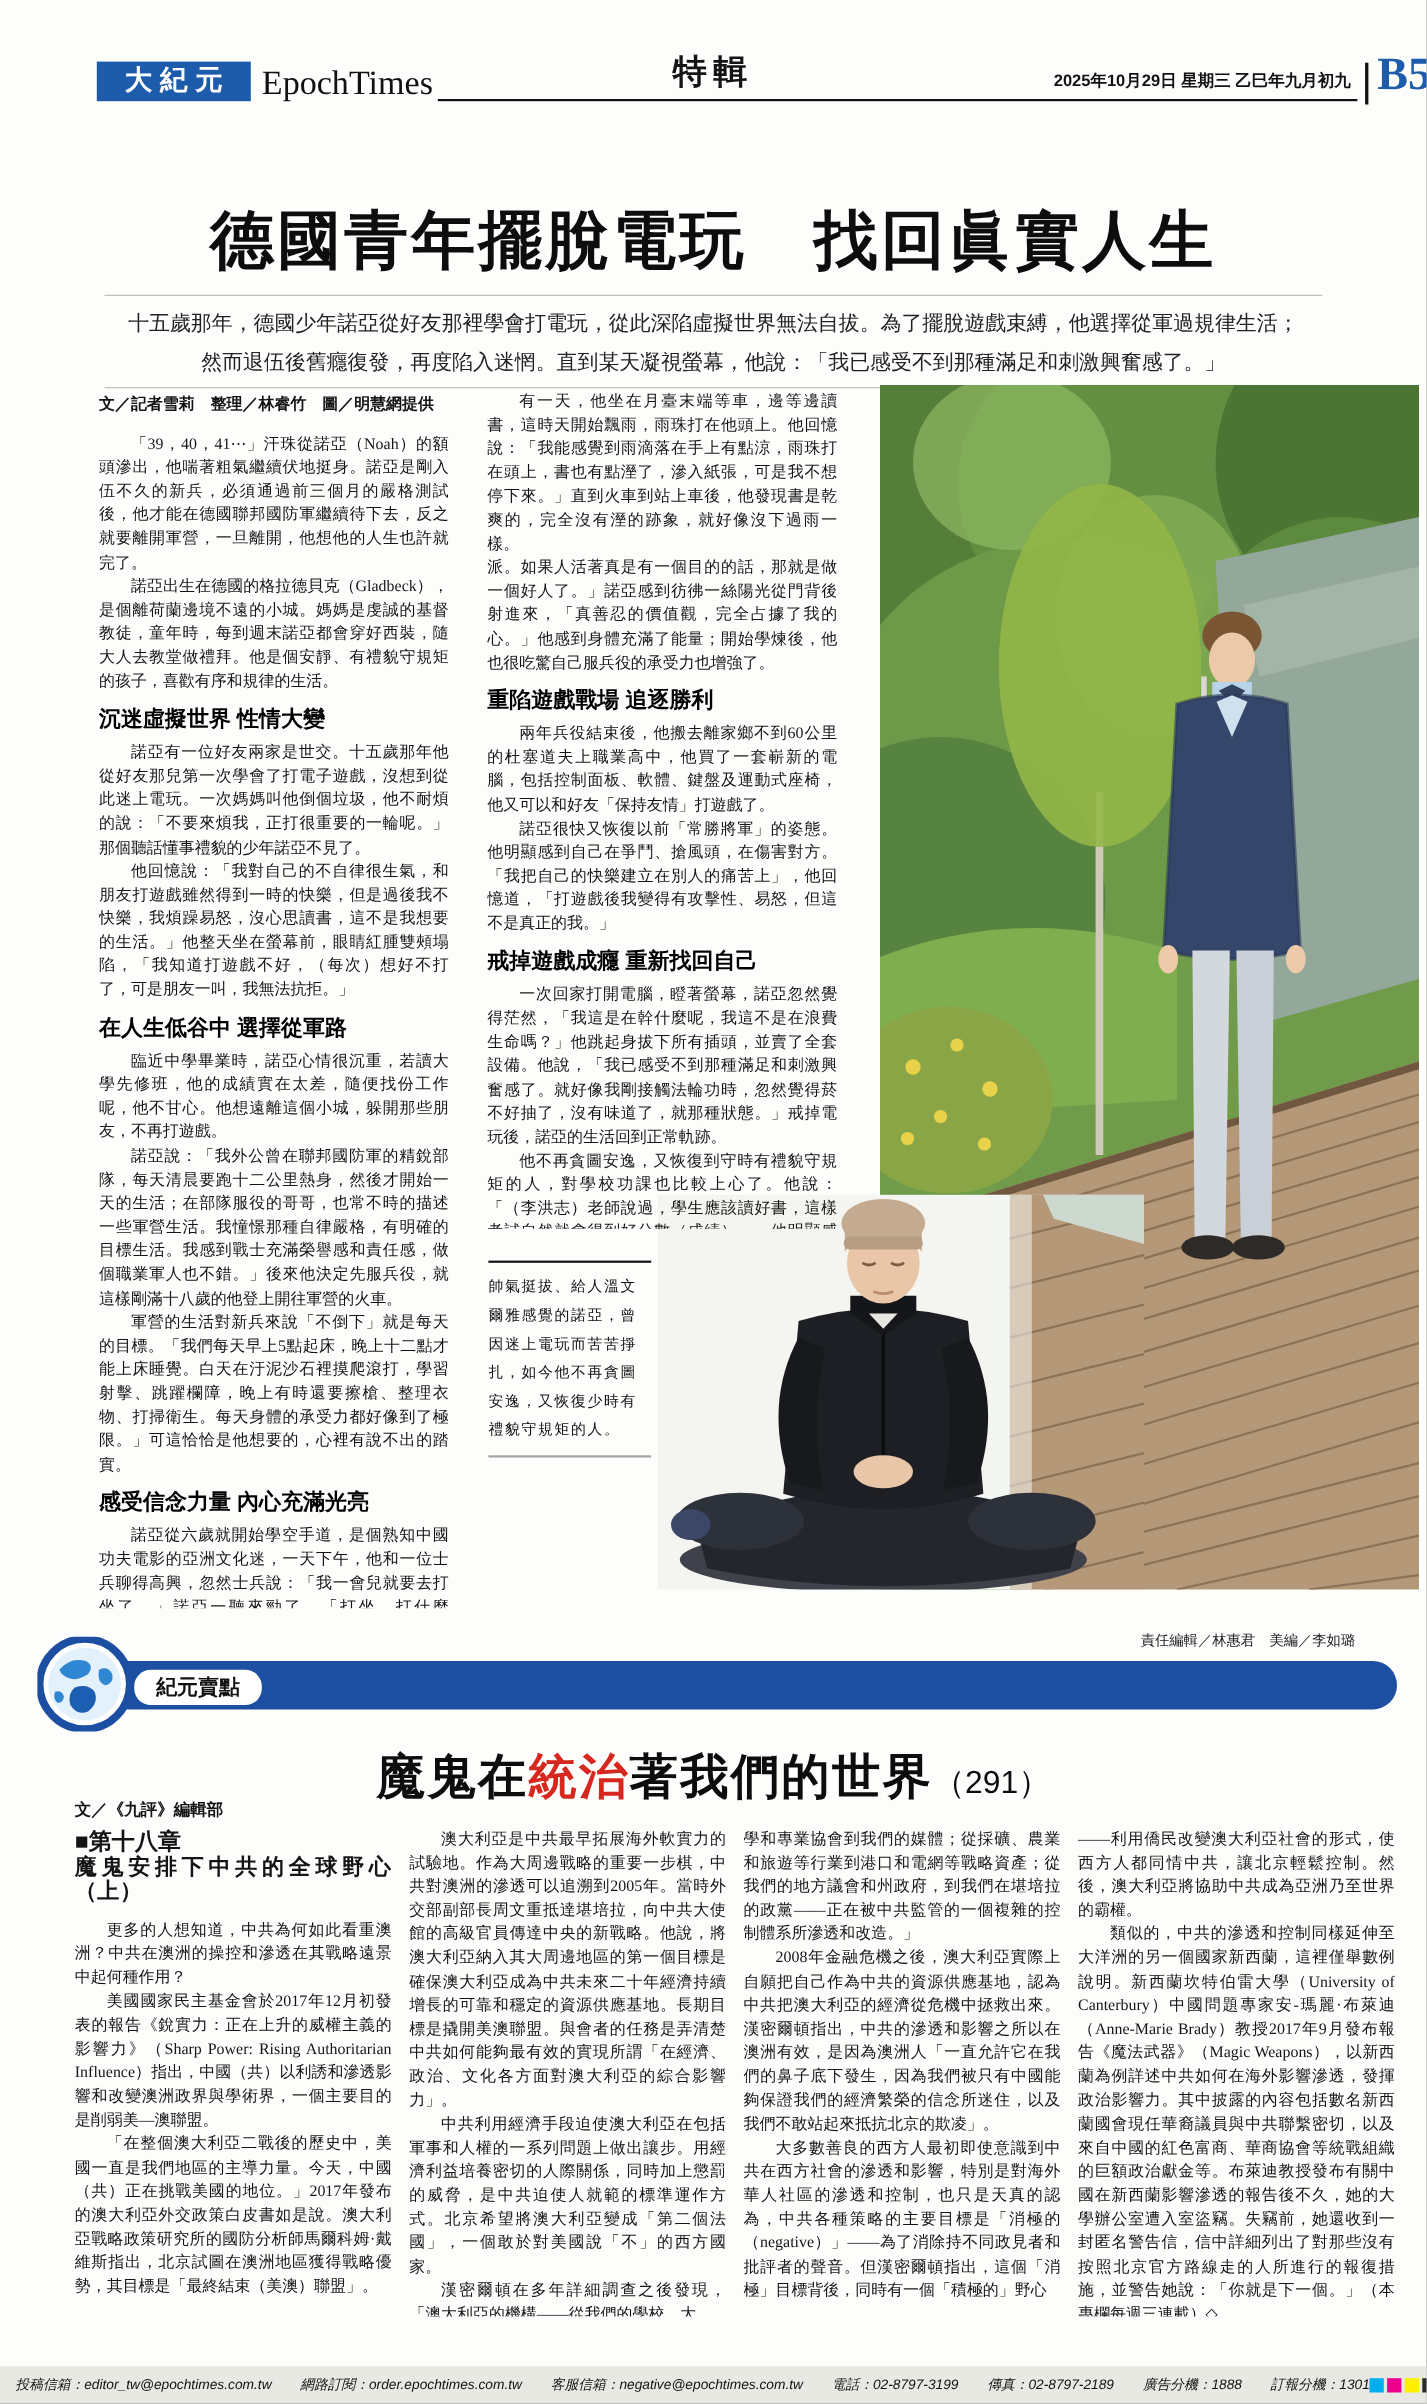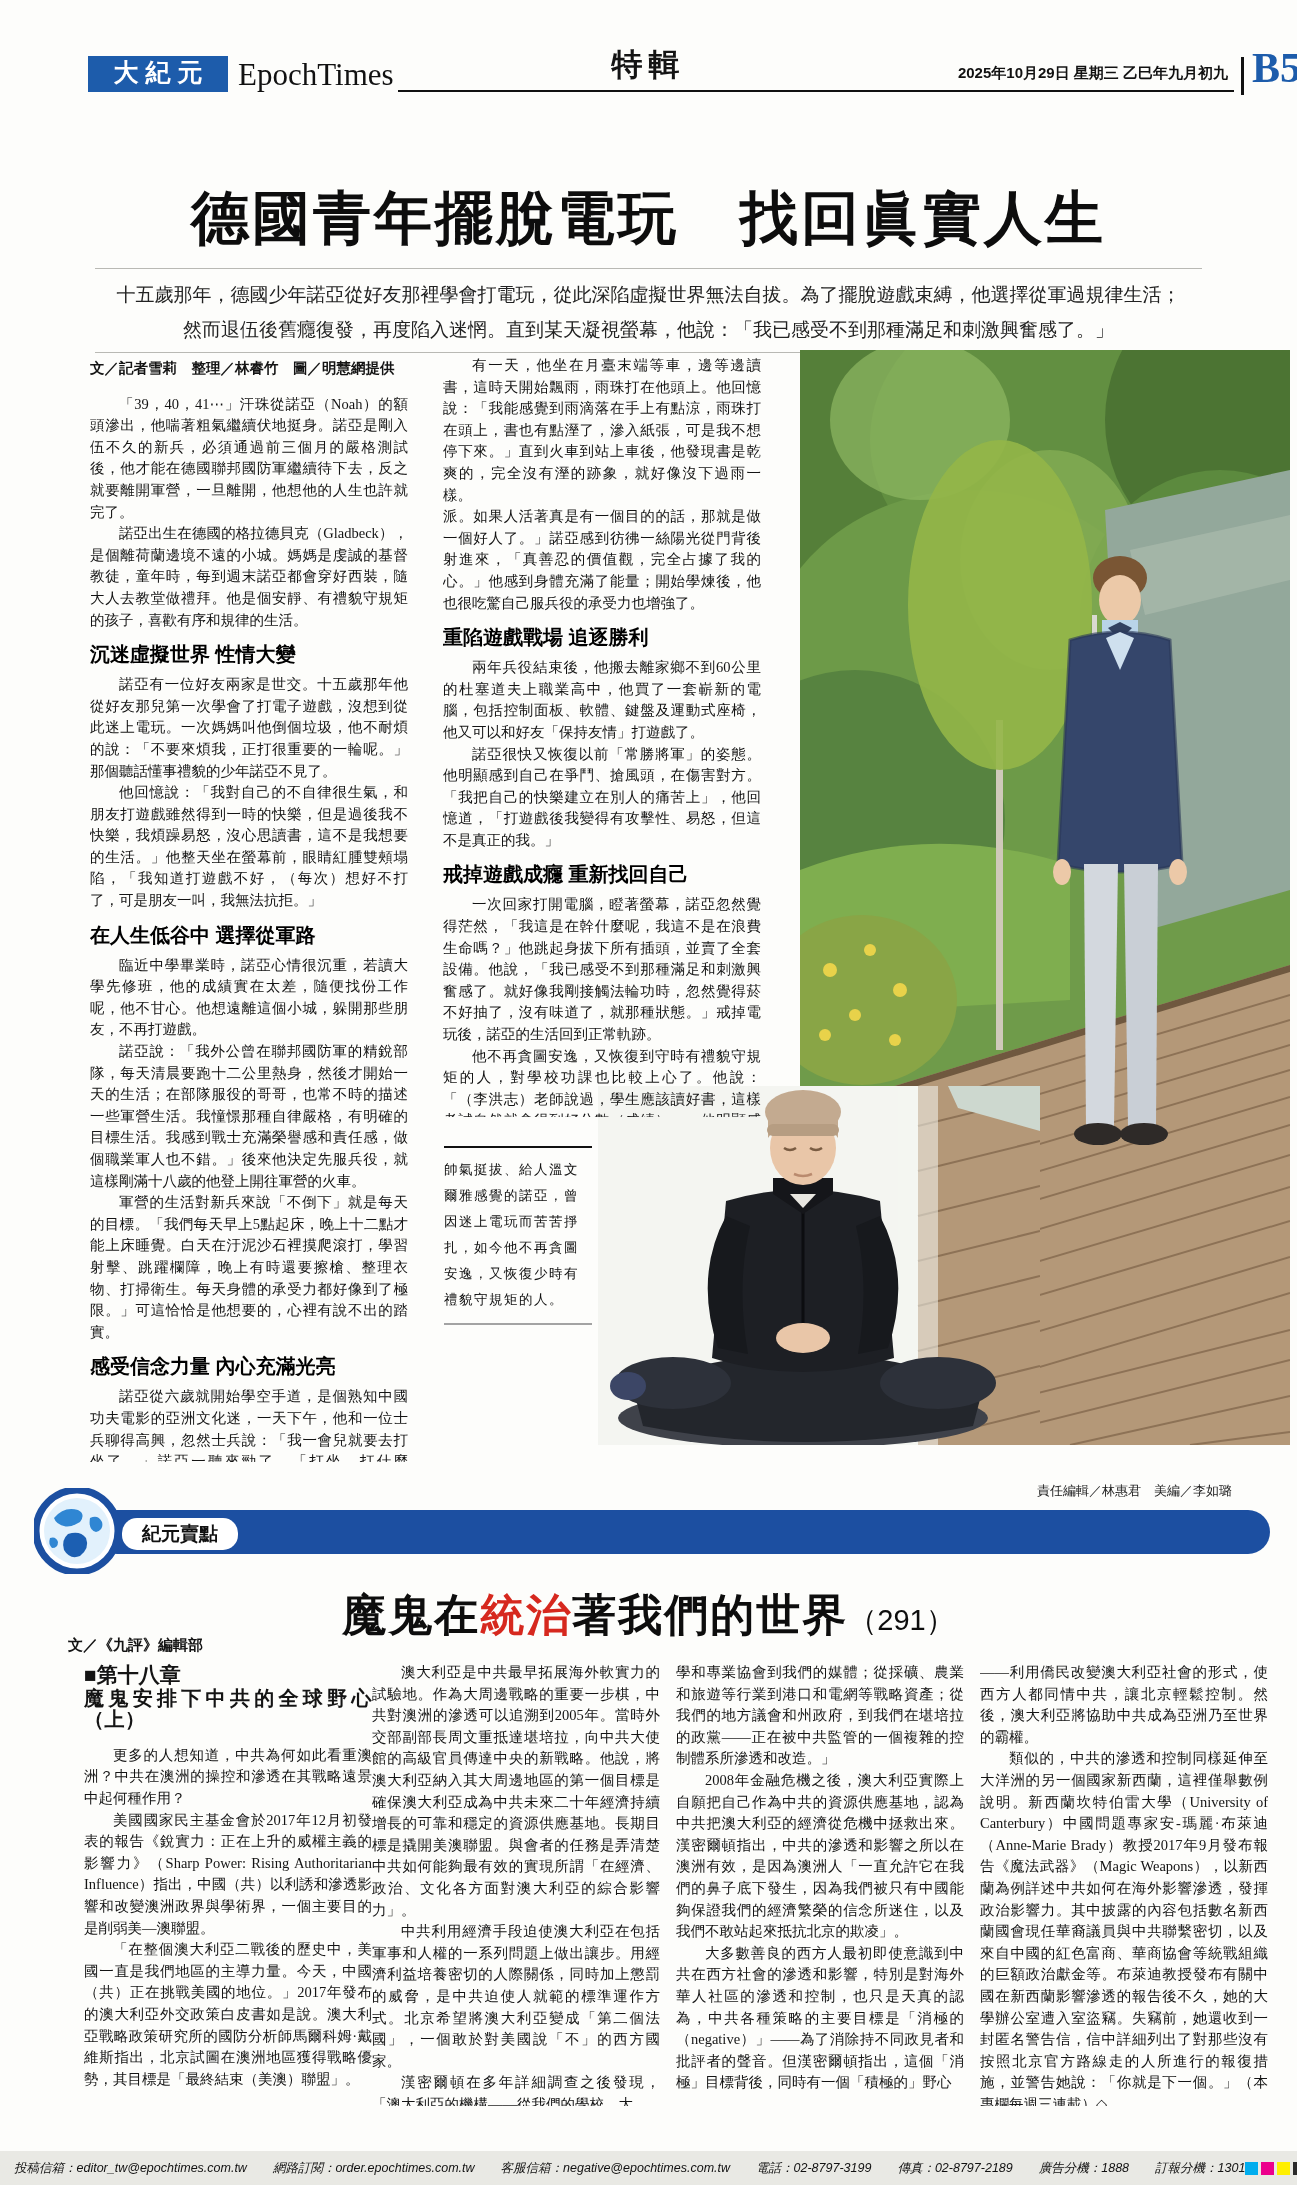--- a/index.html
+++ b/index.html
@@ -227,21 +227,21 @@
       <path d="M16,50 Q22,48 24,54 Q24,60 18,60 Q14,56 16,50 Z" fill="#2f86d3"></path>
     </svg>
   </div>
   <div class="abs banner-pill">紀元賣點</div>
 
   <h2 class="abs headline2" style="margin:0;">
     <span>魔鬼在</span><span id="hl2red" style="color: rgb(214, 40, 30);">統治</span><span>著我們的世界</span><span class="issue">（291）</span>
   </h2>
   <div class="abs byline2">文／《九評》編輯部</div>
 
-  <div class="abs col a2-col" style="left:84px;">
+  <div class="abs col a2-col" style="left:68px;">
     <h3 class="chapter-mark">■第十八章</h3>
     <h3 class="chapter-title">魔鬼安排下中共的全球野心（上）</h3>
     <div>
         <p class="body-p">更多的人想知道，中共為何如此看重澳洲？中共在澳洲的操控和滲透在其戰略遠景中起何種作用？</p>
         <p class="body-p">美國國家民主基金會於2017年12月初發表的報告《銳實力：正在上升的威權主義的影響力》（Sharp Power: Rising Authoritarian Influence）指出，中國（共）以利誘和滲透影響和改變澳洲政界與學術界，一個主要目的是削弱美—澳聯盟。</p>
         <p class="body-p">「在整個澳大利亞二戰後的歷史中，美國一直是我們地區的主導力量。今天，中國（共）正在挑戰美國的地位。」2017年發布的澳大利亞外交政策白皮書如是說。澳大利亞戰略政策研究所的國防分析師馬爾科姆·戴維斯指出，北京試圖在澳洲地區獲得戰略優勢，其目標是「最終結束（美澳）聯盟」。</p>
       </div>
   </div>
   <div class="abs col a2-col" style="left:372px;">
     <div>

